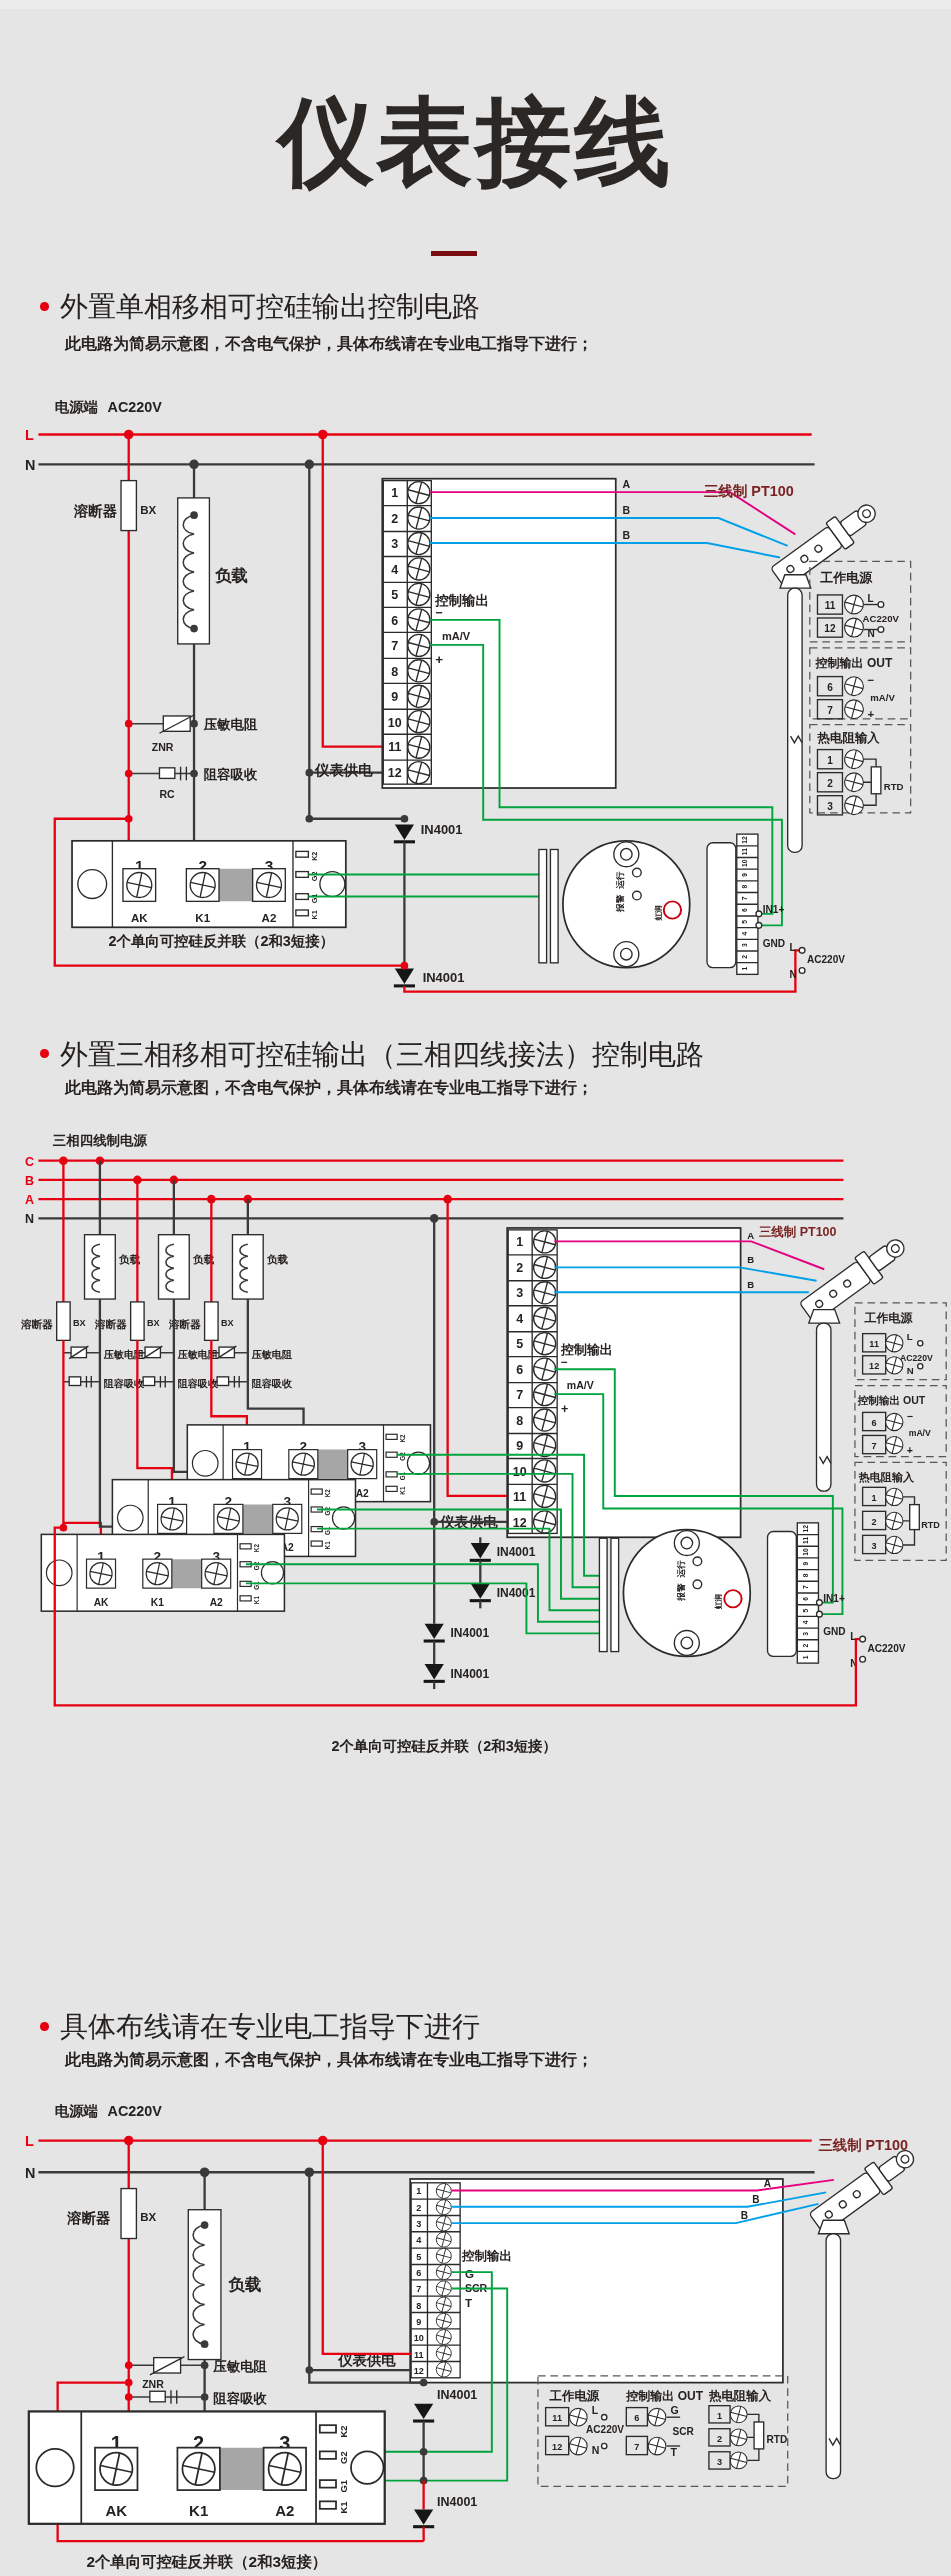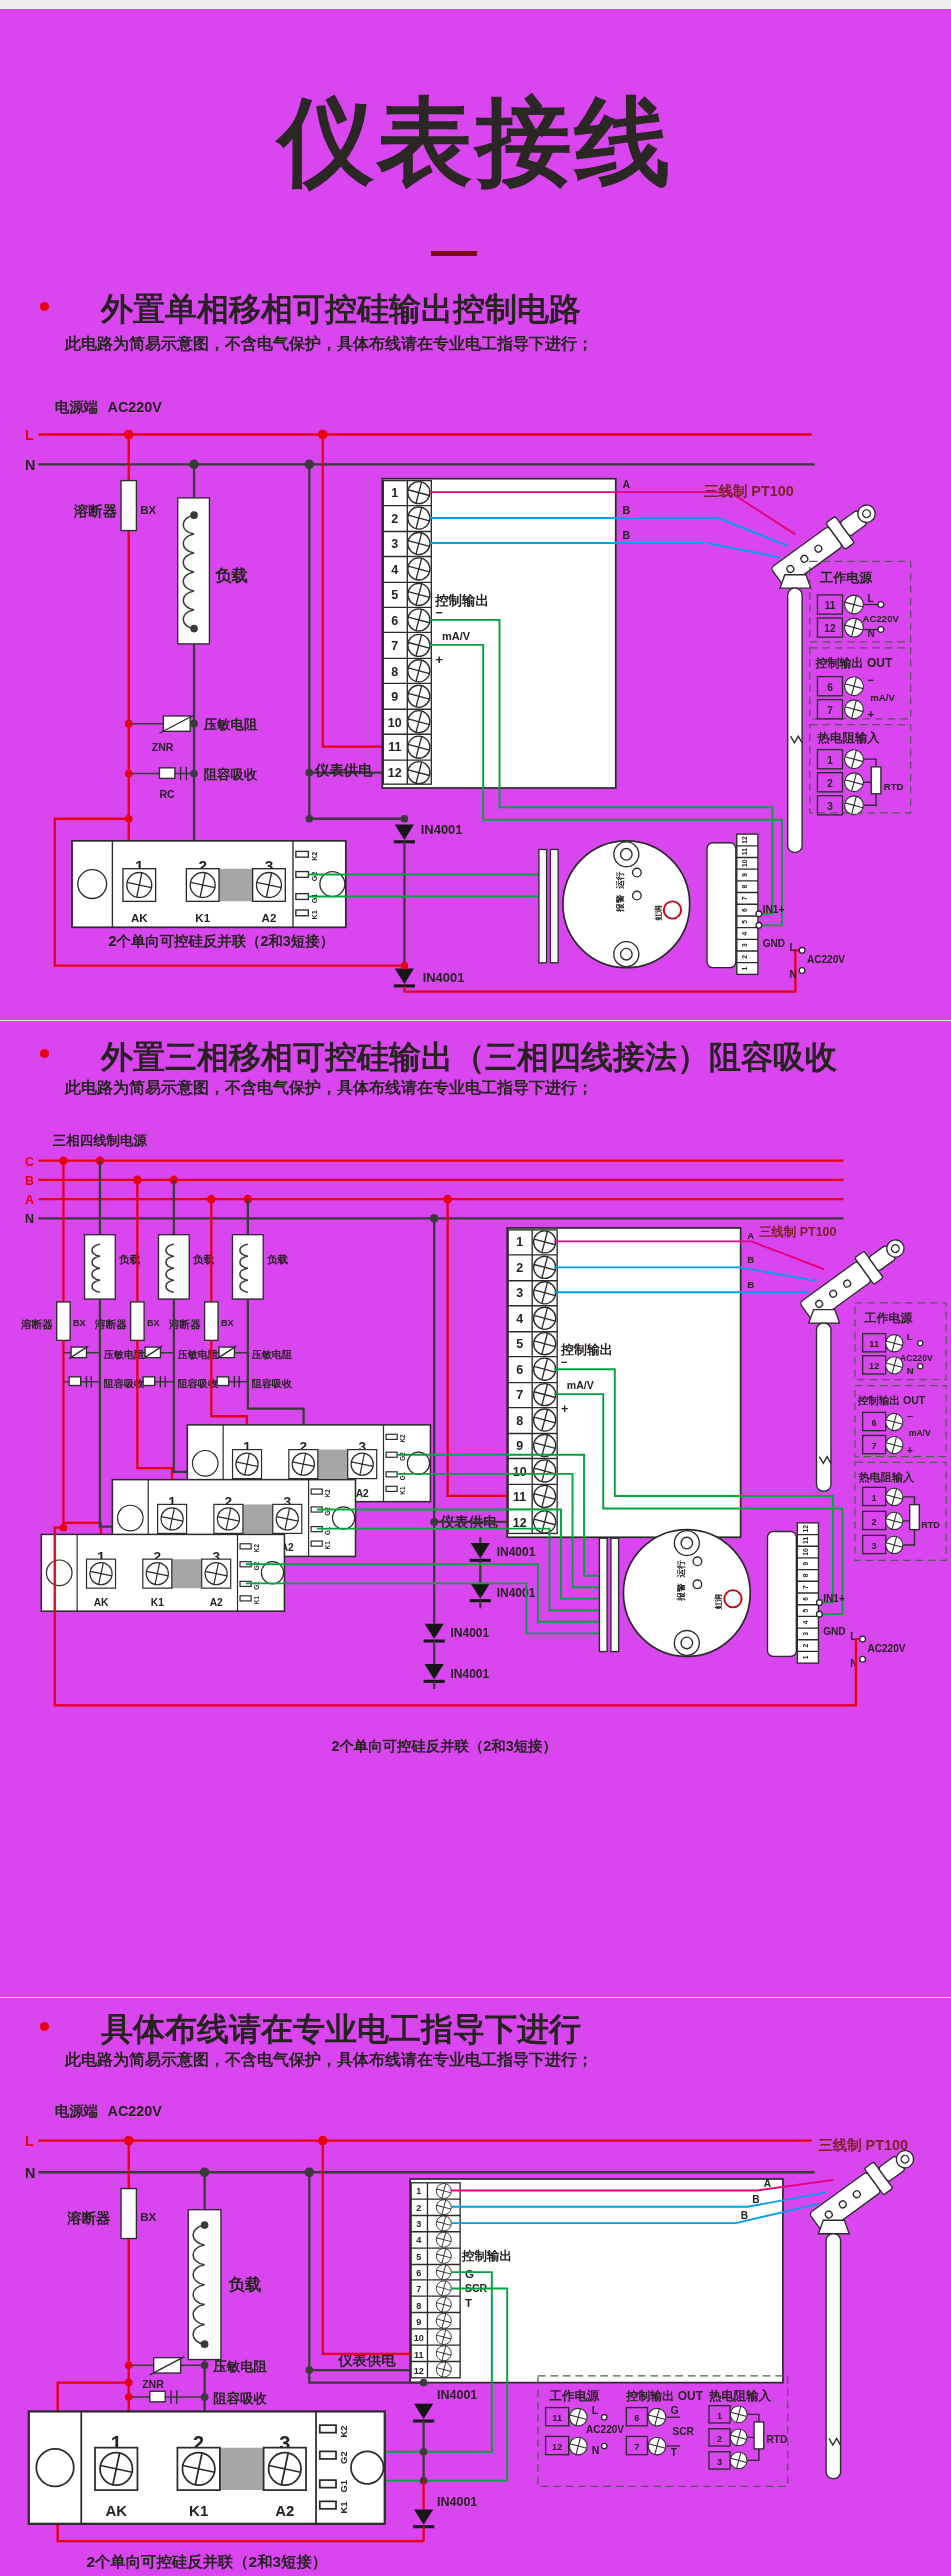--- a/index.html
+++ b/index.html
@@ -1,21 +1,21 @@
 <!DOCTYPE html>
 <html><head>
 <meta charset="utf-8">
 <style>
   html,body{margin:0;padding:0;}
   body{background:#fbfafa;font-family:"Liberation Sans","DejaVu Sans",sans-serif;}
-  .page{position:relative;width:951px;height:2576px;background:#d946ef;overflow:hidden;}
+  .page{position:relative;width:951px;height:2576px;background:#e5e5e5;overflow:hidden;}
   .topstrip{position:absolute;left:0;top:0;width:951px;height:8.6px;background:#ececec;}
   .maintitle{position:absolute;left:0;top:92px;width:951px;text-align:center;font-size:96px;line-height:1.05;font-weight:900;color:#2b2724;letter-spacing:2.9px;}
   .titledash{position:absolute;left:431px;top:251px;width:46px;height:4.8px;background:#7a0d10;}
-  .sechead{position:absolute;left:60px;font-size:32px;font-weight:700;color:#262220;white-space:nowrap;margin-left:41px;}
+  .sechead{position:absolute;left:60px;font-size:28px;font-weight:400;color:#262220;white-space:nowrap;}
   .secnote{position:absolute;left:65px;font-size:16px;font-weight:700;color:#262220;white-space:nowrap;}
   .bullet{position:absolute;left:40px;width:8.6px;height:8.6px;border-radius:50%;background:#e60012;}
   .divider{position:absolute;left:0;width:951px;height:0;border-top:1.4px solid #e4e1e1;}
   svg.diag{position:absolute;left:0;top:0;}
   svg text{fill:#262220;font-weight:700;font-family:"Liberation Sans","DejaVu Sans",sans-serif;}
   .red{fill:#e60012;} .dkr{fill:#7a2322;}
   .mid{text-anchor:middle;}
   .wr{stroke:#e60012;stroke-width:2.4;fill:none;}
   .wk{stroke:#3a3a3a;stroke-width:2.4;fill:none;}
   .wk1{stroke:#3a3a3a;stroke-width:1.6;fill:none;}
@@ -37,21 +37,21 @@
   <div class="topstrip"></div>
   <h1 class="maintitle" style="margin:0">仪表接线</h1>
   <div class="titledash"></div>
 
   <span class="bullet" style="top:302px"></span>
   <div class="sechead" style="top:288px">外置单相移相可控硅输出控制电路</div>
   <div class="secnote" style="top:334px">此电路为简易示意图，不含电气保护，具体布线请在专业电工指导下进行；</div>
 
   <div class="divider" style="top:1020px"></div>
   <span class="bullet" style="top:1049px"></span>
-  <div class="sechead" style="top:1036px">外置三相移相可控硅输出（三相四线接法）阻容吸收</div>
+  <div class="sechead" style="top:1036px">外置三相移相可控硅输出（三相四线接法）控制电路</div>
   <div class="secnote" style="top:1078px">此电路为简易示意图，不含电气保护，具体布线请在专业电工指导下进行；</div>
 
   <div class="divider" style="top:1997px"></div>
   <span class="bullet" style="top:2022px"></span>
   <div class="sechead" style="top:2008px">具体布线请在专业电工指导下进行</div>
   <div class="secnote" style="top:2050px">此电路为简易示意图，不含电气保护，具体布线请在专业电工指导下进行；</div>
 
   <svg class="diag" width="951" height="2576" viewBox="0 0 990 2681">
     <defs>
       <g id="scr">

